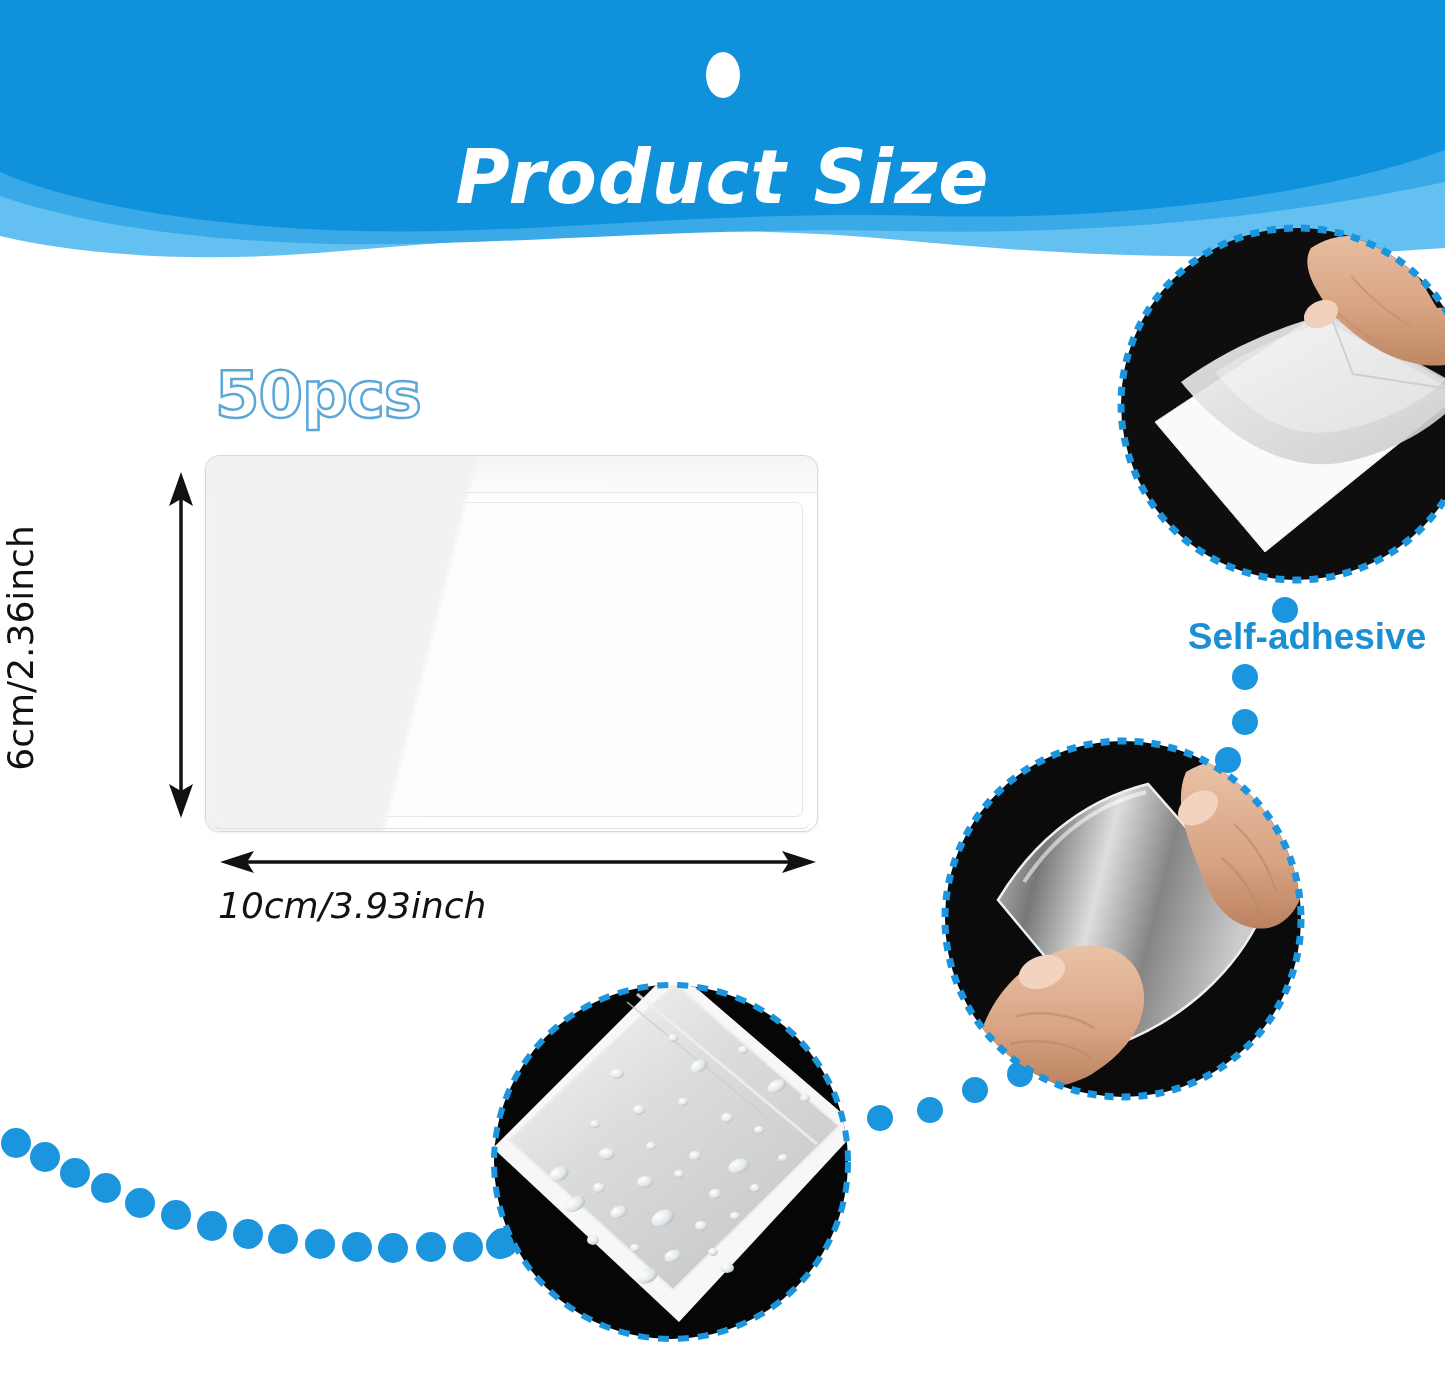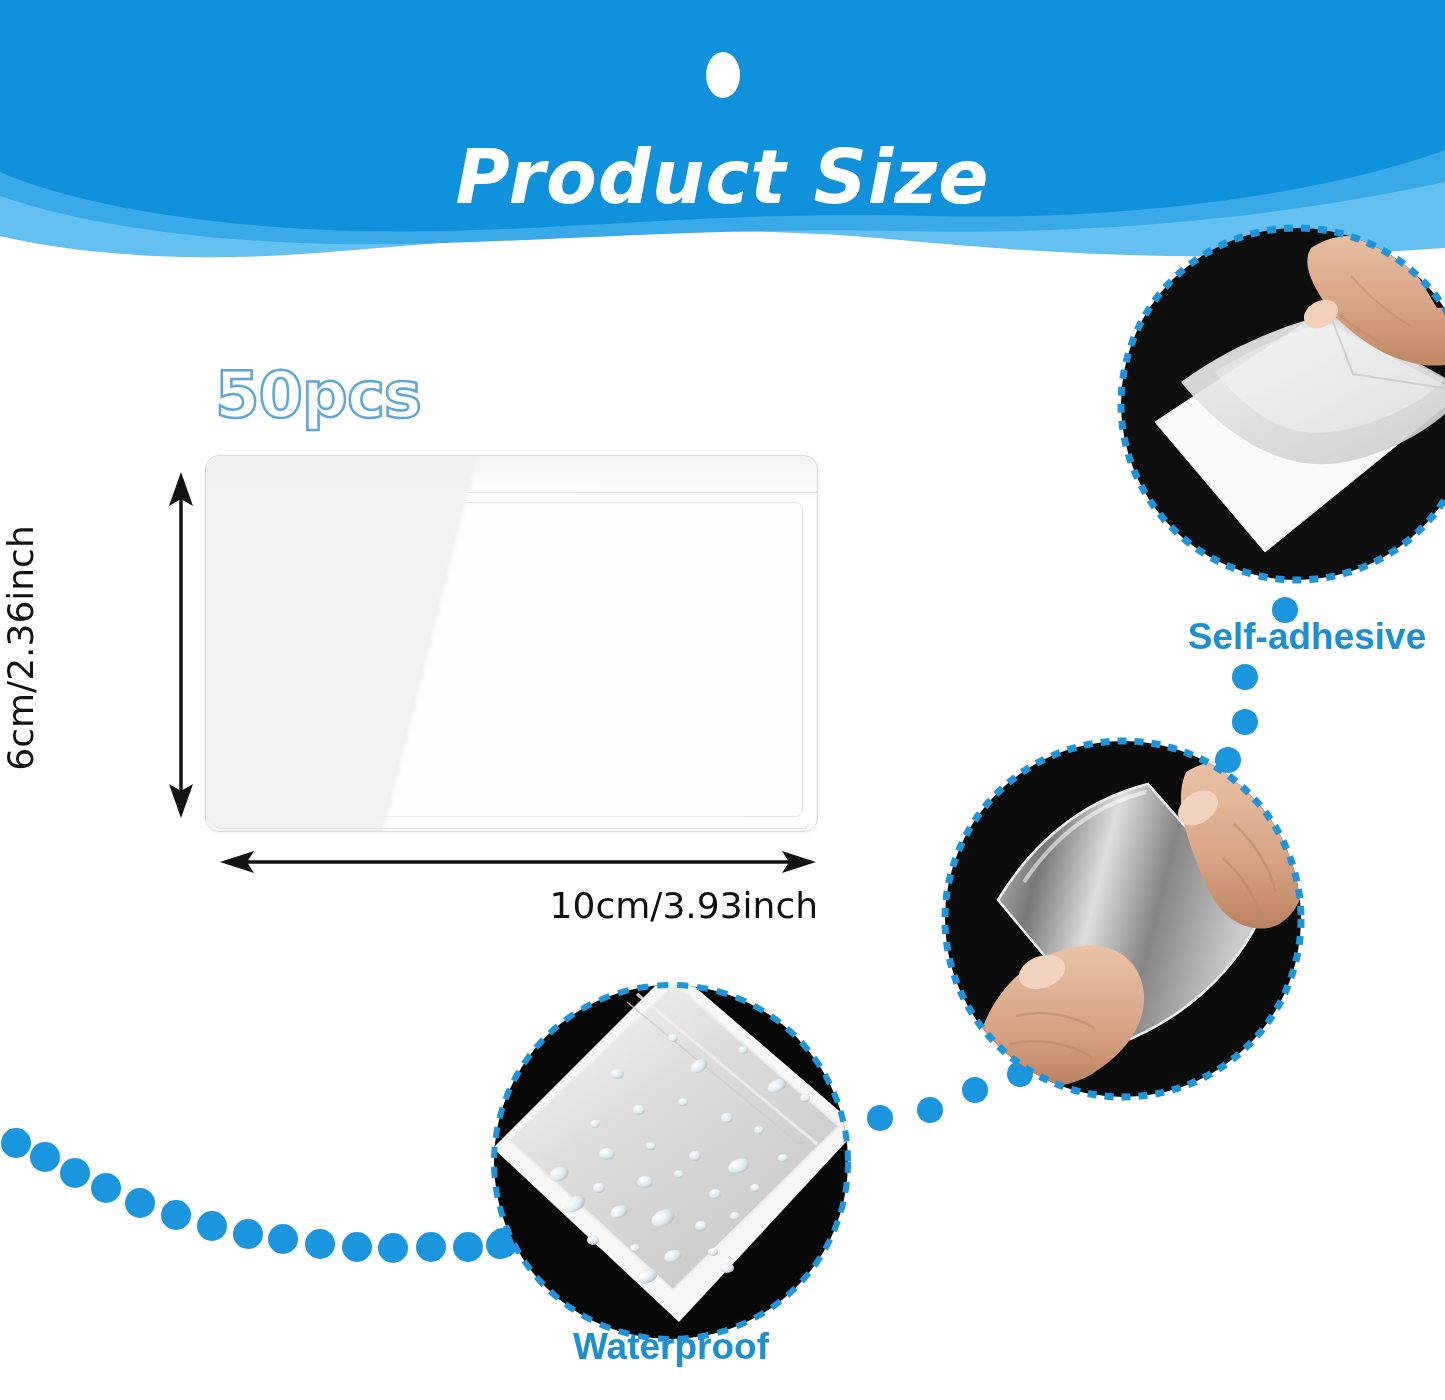--- a/index.html
+++ b/index.html
@@ -86,23 +86,24 @@
     position:absolute; left:-3px; top:498px;
     width:300px; height:46px;
     transform:rotate(-90deg); transform-origin:150px 150px;
     display:flex; align-items:center; justify-content:center;
     font-size:36px; color:#111; white-space:nowrap;
     font-family:"DejaVu Sans", sans-serif;
     z-index:4;
   }
   #dim-h-label{
     position:absolute; left:218px; top:885px; width:600px;
-    text-align:right; font-size:36px; color:#111;
+    text-align:left; font-size:36px; color:#111;
     font-family:"DejaVu Sans", sans-serif;
     z-index:4;
+    font-style:italic;
   }
 
   
   .feature{ position:absolute; z-index:7; }
   .circle-wrap{ position:relative; }
   .circle-wrap svg{ display:block; }
   .feature-label{
     position:absolute; width:100%; text-align:center;
     font-size:37px; font-weight:bold; color:#1b8fd4;
     font-family:"Liberation Sans", sans-serif;
@@ -348,18 +349,17 @@
           <ellipse cx="148" cy="270" rx="5" ry="4"></ellipse>
           <ellipse cx="186" cy="278" rx="9" ry="6" transform="rotate(-18 186 278)"></ellipse>
           <ellipse cx="226" cy="274" rx="5" ry="4"></ellipse>
           <ellipse cx="160" cy="298" rx="11" ry="7" transform="rotate(-22 160 298)"></ellipse>
           <ellipse cx="240" cy="290" rx="7" ry="5"></ellipse>
         </g>
       </g>
       <circle cx="184" cy="184" r="177" fill="none" stroke="#1b95dd" stroke-width="6" stroke-dasharray="11 9"></circle>
     </svg>
   </div>
-  <div class="feature-label">Waterproof</div>
 </div>
 
 <svg style="position:absolute;left:480px;top:1225px;width:40px;height:40px;z-index:8;" viewBox="0 0 40 40">
   <circle cx="20" cy="20" r="14" fill="#1b95dd"></circle>
 </svg>
 
 </body></html>

